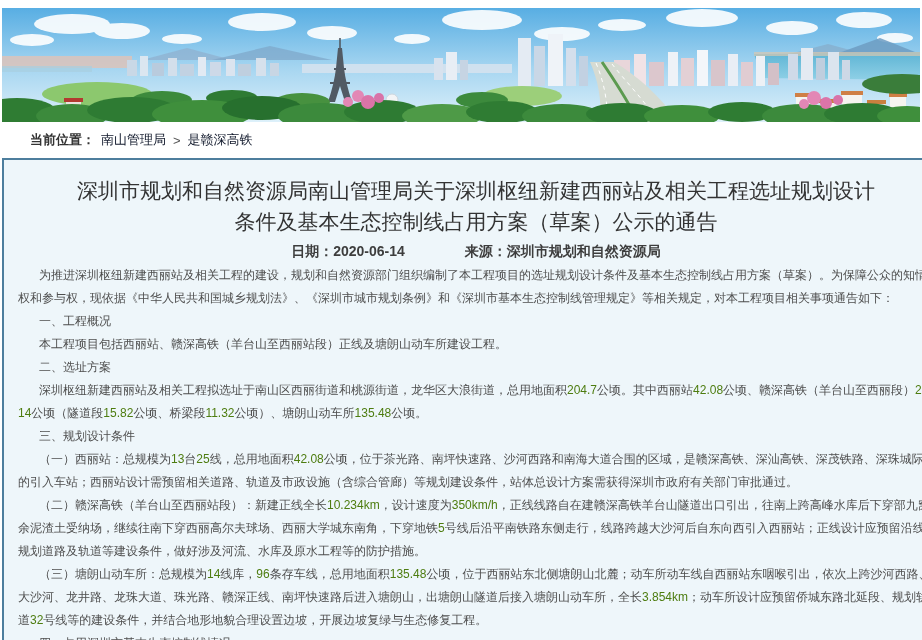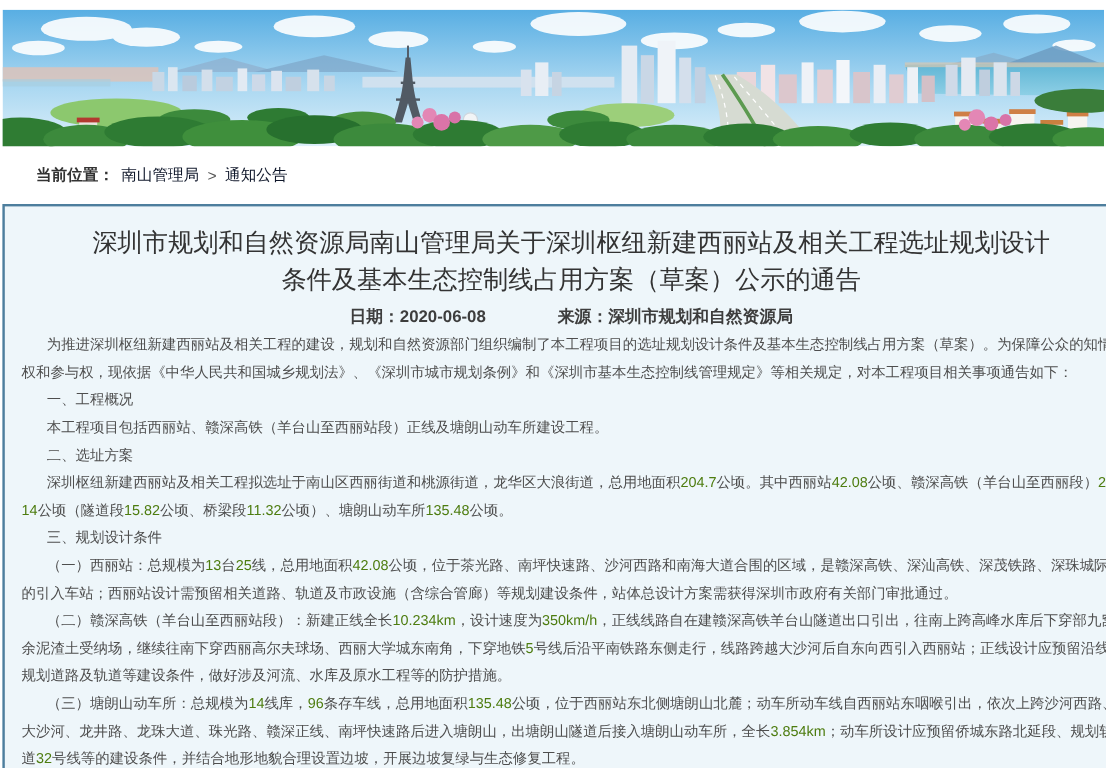--- a/index.html
+++ b/index.html
@@ -4,21 +4,21 @@
 <style>
   html,body{margin:0;padding:0;background:#ffffff;}
   body{
     width:922px;height:640px;overflow:hidden;position:relative;
     font-family:"Liberation Sans","DejaVu Sans",sans-serif;
   }
   
   .banner-wrap{width:918px;height:114px;margin:8px 0 0 2px;overflow:hidden;}
   .banner-wrap svg{display:block;}
   
-  .breadcrumb{height:48px;display:flex;align-items:center;padding-left:30px;
+  .breadcrumb{height:36px;display:flex;align-items:center;padding-left:30px;
     font-size:13px;color:#444444;background:#ffffff;}
   .breadcrumb .bc-label{font-weight:bold;color:#333333;margin-right:6px;}
   .breadcrumb a{color:#0f172a;text-decoration:none;cursor:pointer;}
   .breadcrumb .bc-sep{margin:0 7px;color:#555555;}
   
   .content-box{
     margin-left:2px;width:940px;box-sizing:border-box;
     border:2px solid #4d7e9d;background:#eef6fa;
     padding:13px 6px 30px 14px;min-height:480px;
   }
@@ -197,28 +197,28 @@
     <circle cx="802" cy="96" r="5" fill="#e387b5"></circle>
         <circle cx="836" cy="92" r="5" fill="#d873a8"></circle>
   </g>
 </svg>
 </div>
 
 <div class="breadcrumb">
   <span class="bc-label">当前位置：</span>
   <a>南山管理局</a>
   <span class="bc-sep">&gt;</span>
-  <a>通知公告</a>
+  <a>是赣深高铁</a>
 </div>
 
 <div class="content-box">
   <h1 class="doc-title">深圳市规划和自然资源局南山管理局关于深圳枢纽新建西丽站及相关工程选址规划设计条件及基本生态控制线占用方案（草案）公示的通告</h1>
 
   <div class="doc-meta">
-    <span class="meta-date-label">日期：</span><span>2020-06-08</span><span class="meta-src-label">来源：</span><span>深圳市规划和自然资源局</span>
+    <span class="meta-date-label">日期：</span><span>2020-06-14</span><span class="meta-src-label">来源：</span><span>深圳市规划和自然资源局</span>
   </div>
 
   <div class="doc-body">
     <p class="hl">为推进深圳枢纽新建西丽站及相关工程的建设，规划和自然资源部门组织编制了本工程项目的选址规划设计条件及基本生态控制线占用方案（草案）。为保障公众的知情权和参与权，现依据《中华人民共和国城乡规划法》、《深圳市城市规划条例》和《深圳市基本生态控制线管理规定》等相关规定，对本工程项目相关事项通告如下：</p>
     <p class="hl">一、工程概况</p>
     <p class="hl">本工程项目包括西丽站、赣深高铁（羊台山至西丽站段）正线及塘朗山动车所建设工程。</p>
     <p class="hl">二、选址方案</p>
     <p class="hl">深圳枢纽新建西丽站及相关工程拟选址于南山区西丽街道和桃源街道，龙华区大浪街道，总用地面积<span class="num">204.7</span>公顷。其中西丽站<span class="num">42.08</span>公顷、赣深高铁（羊台山至西丽段）<span class="num">27.14</span>公顷（隧道段<span class="num">15.82</span>公顷、桥梁段<span class="num">11.32</span>公顷）、塘朗山动车所<span class="num">135.48</span>公顷。</p>
     <p class="hl">三、规划设计条件</p>
     <p class="hl">（一）西丽站：总规模为<span class="num">13</span>台<span class="num">25</span>线，总用地面积<span class="num">42.08</span>公顷，位于茶光路、南坪快速路、沙河西路和南海大道合围的区域，是赣深高铁、深汕高铁、深茂铁路、深珠城际的引入车站；西丽站设计需预留相关道路、轨道及市政设施（含综合管廊）等规划建设条件，站体总设计方案需获得深圳市政府有关部门审批通过。</p>

